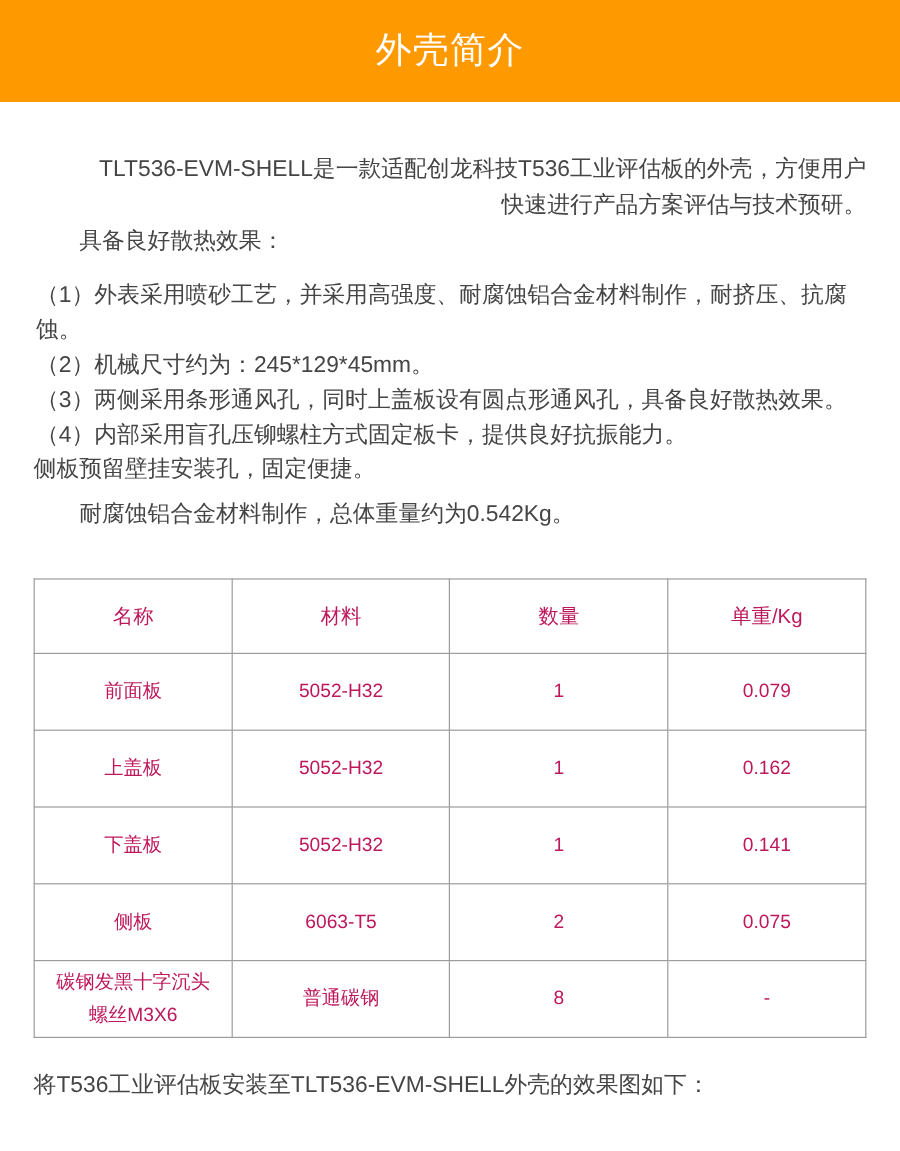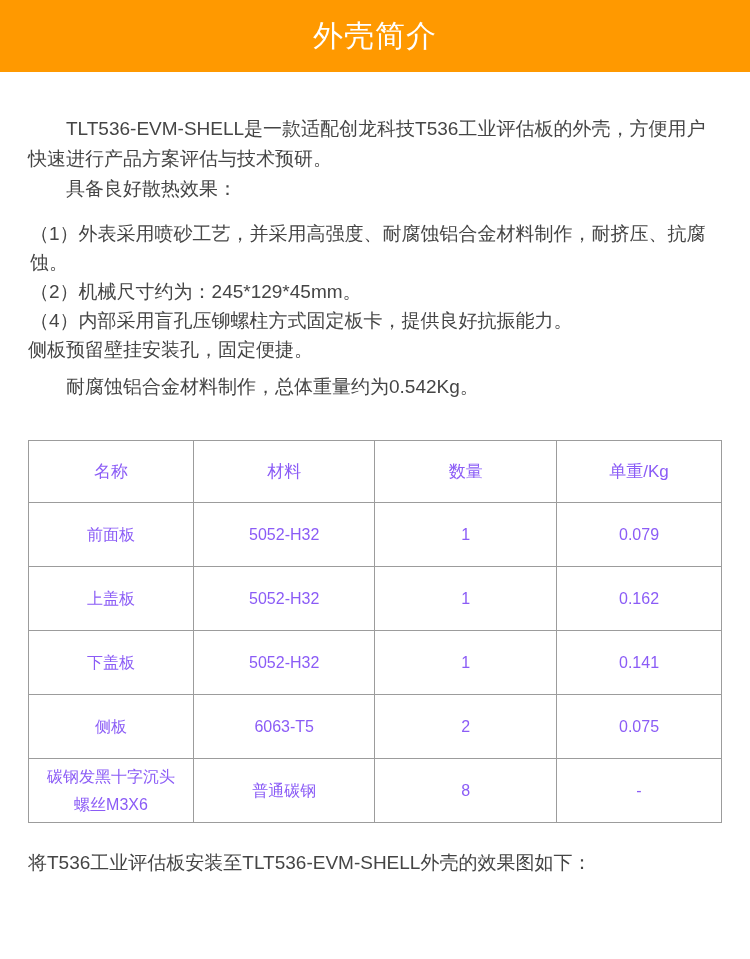--- a/index.html
+++ b/index.html
@@ -5,40 +5,40 @@
   * { margin: 0; padding: 0; box-sizing: border-box; }
   html, body { width: 750px; background: #ffffff; }
   body {
     height: 959px;
     font-family: "Liberation Sans", "DejaVu Sans", sans-serif;
     color: #454545;
     overflow: hidden;
   }
   .banner {
     width: 750px;
-    height: 72px;
+    height: 85px;
     background: #ff9900;
     display: flex;
     align-items: center;
     justify-content: center;
   }
   .banner h1 {
     color: #ffffff;
     font-size: 30px;
     font-weight: normal;
     letter-spacing: 1px;
   }
   .content {
     padding: 0 28px;
     font-size: 19px;
     color: #454545;
   }
   .para { line-height: 30px; }
   .indent { text-indent: 2em; }
-  .p1 { margin-top: 42px; }
+  .p1 { margin-top: 42px; text-align: right; }
   .features { margin-top: 15px; }
   .feature-item {
     line-height: 29px;
     padding-left: 2px;
   }
   .continuation { line-height: 29px; }
   .p3 { margin-top: 8px; }
   table.parts {
     width: 694px;
     margin-top: 38px;
@@ -47,21 +47,21 @@
   }
   table.parts col.c1 { width: 23.8%; }
   table.parts col.c2 { width: 26.2%; }
   table.parts col.c3 { width: 26.2%; }
   table.parts col.c4 { width: 23.8%; }
   table.parts th, table.parts td {
     border: 1px solid #9c9c9c;
     text-align: center;
     vertical-align: middle;
     font-weight: normal;
-    color: #8b5cf6;
+    color: #be185d;
     padding: 0 12px;
     line-height: 28px;
   }
   table.parts th { height: 62px; font-size: 17px; }
   table.parts td { height: 64px; font-size: 16px; }
   .footer-line { margin-top: 25px; line-height: 30px; }
 </style>
 </head>
 <body>
 
@@ -71,20 +71,21 @@
 
 <main class="content">
 
   <p class="para indent p1">TLT536-EVM-SHELL是一款适配创龙科技T536工业评估板的外壳，方便用户快速进行产品方案评估与技术预研。</p>
 
   <p class="para indent">具备良好散热效果：</p>
 
   <div class="features">
     <p class="feature-item">（1）外表采用喷砂工艺，并采用高强度、耐腐蚀铝合金材料制作，耐挤压、抗腐蚀。</p>
     <p class="feature-item">（2）机械尺寸约为：245*129*45mm。</p>
+    <p class="feature-item">（3）两侧采用条形通风孔，同时上盖板设有圆点形通风孔，具备良好散热效果。</p>
     <p class="feature-item">（4）内部采用盲孔压铆螺柱方式固定板卡，提供良好抗振能力。</p>
     <p class="continuation">侧板预留壁挂安装孔，固定便捷。</p>
   </div>
 
   <p class="para indent p3">耐腐蚀铝合金材料制作，总体重量约为0.542Kg。</p>
 
   <table class="parts">
     <colgroup>
       <col class="c1">
         <col class="c2">

